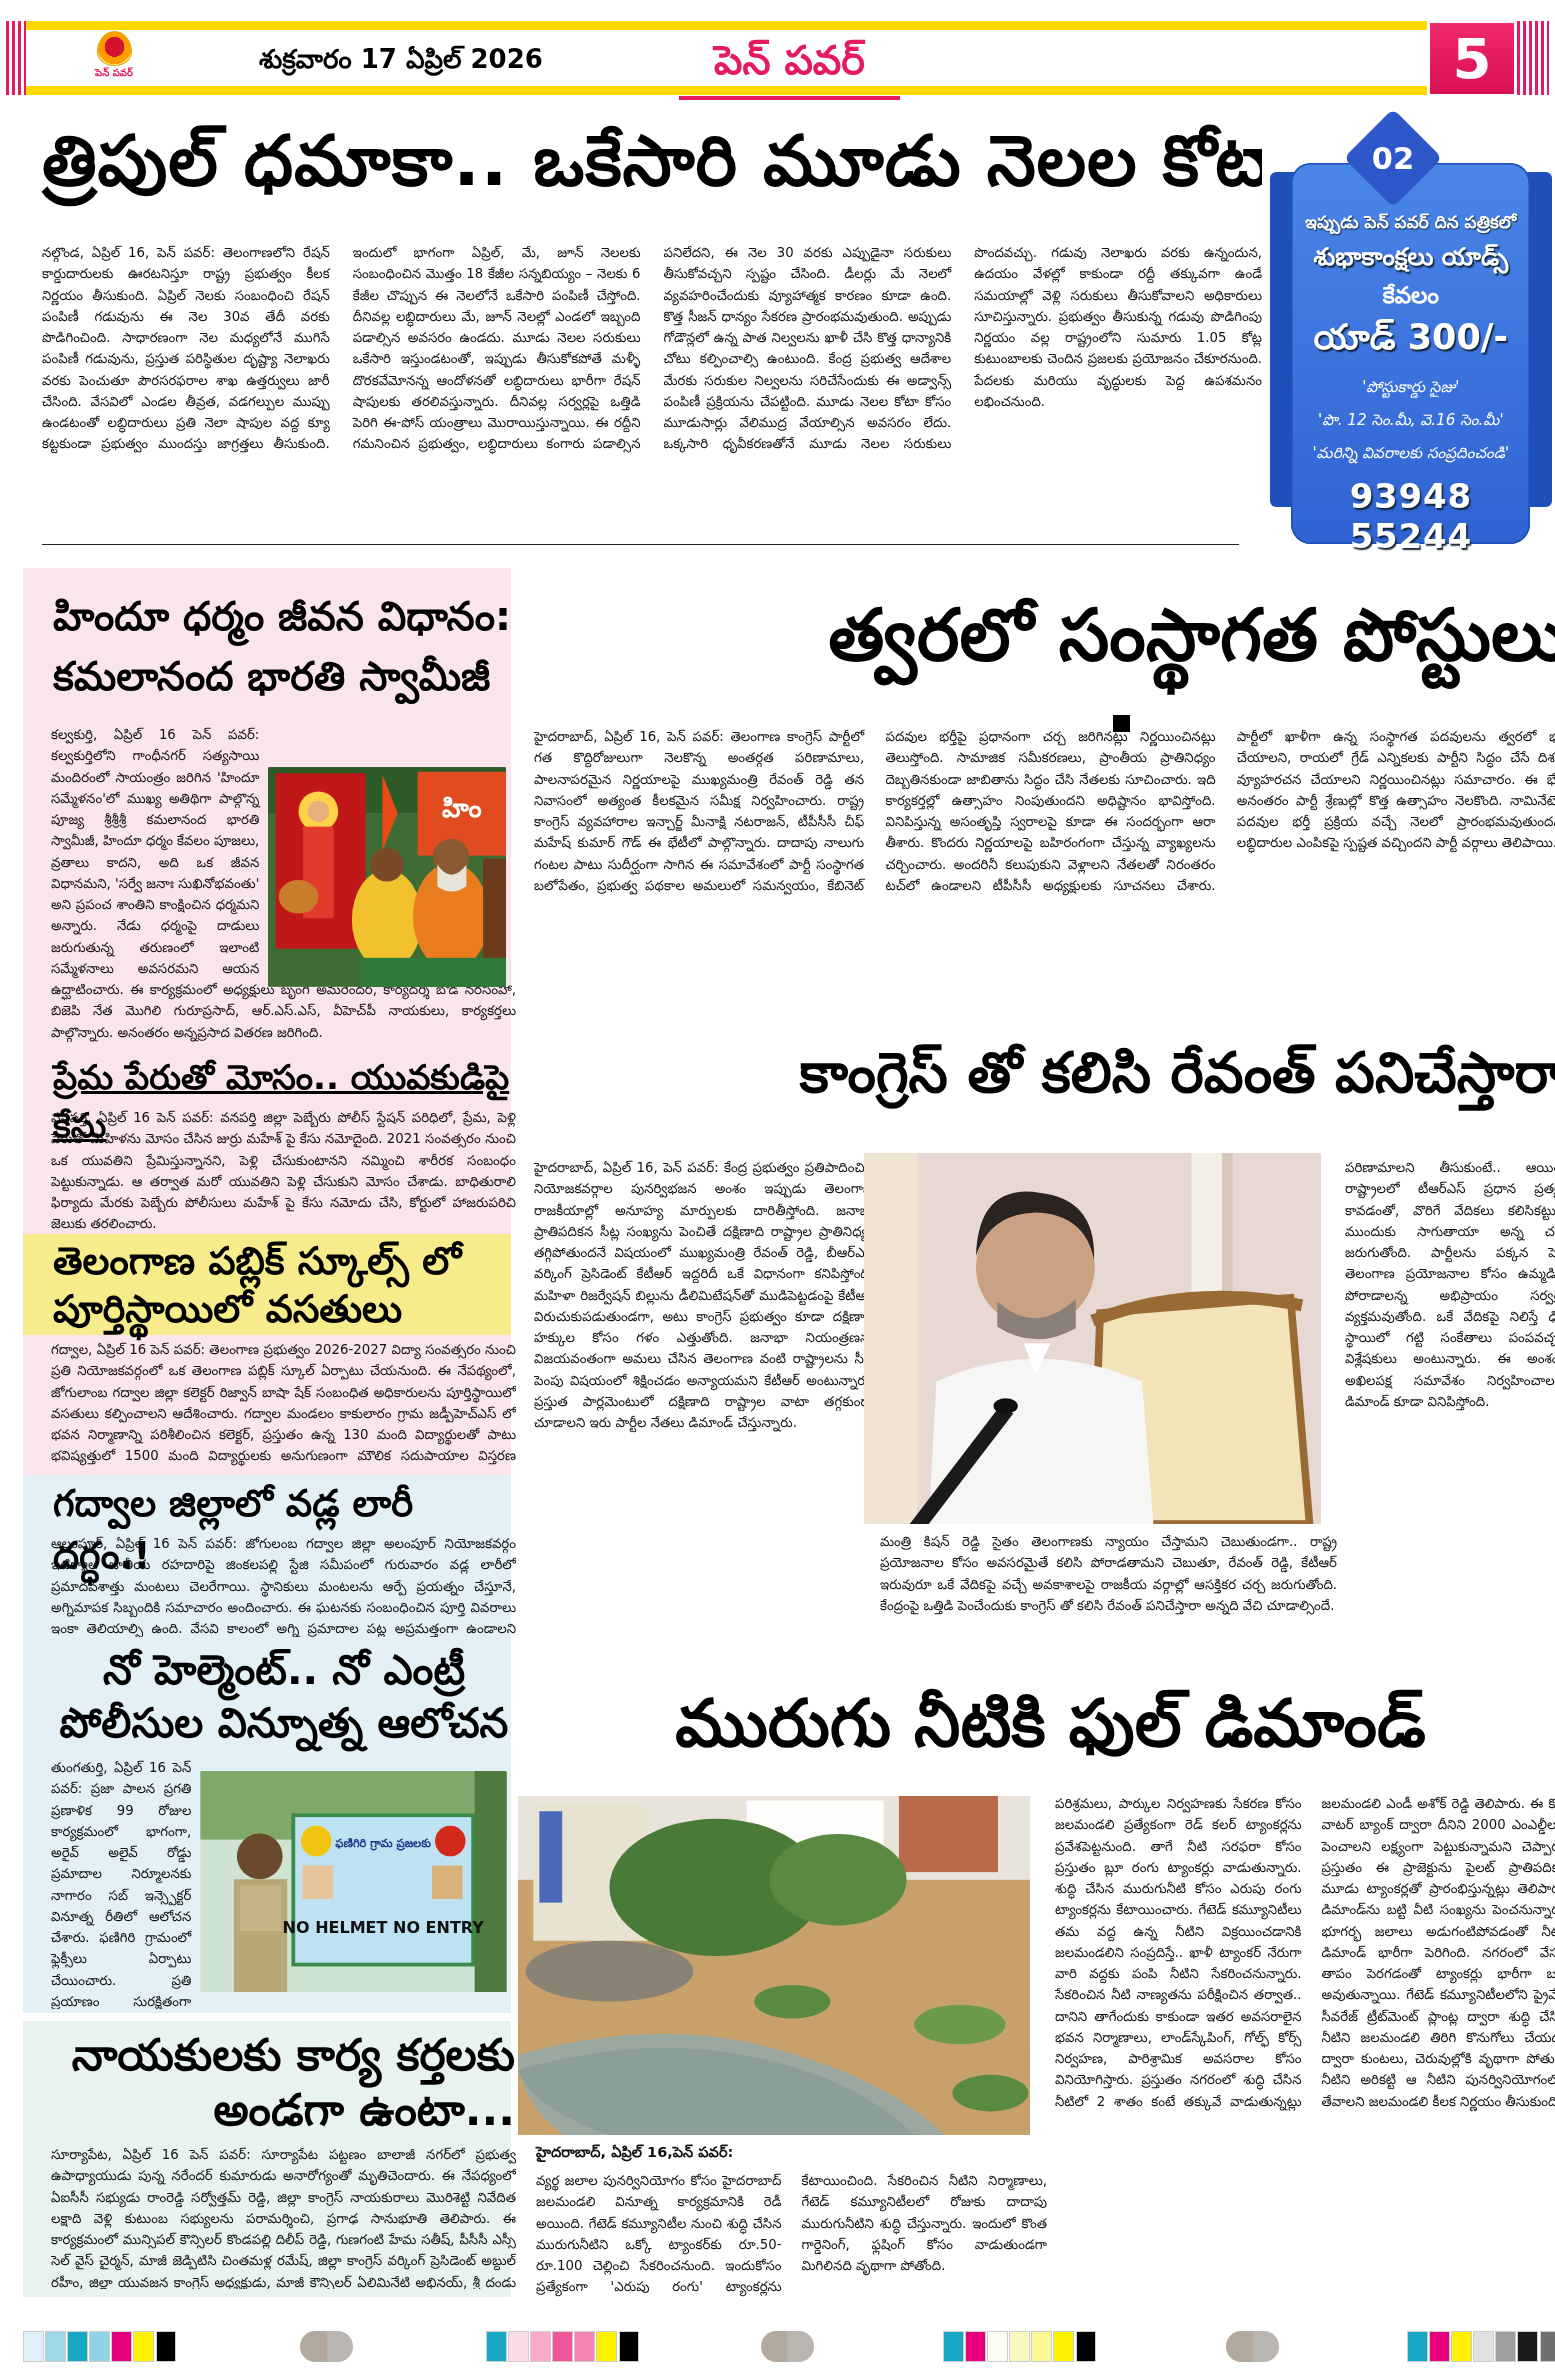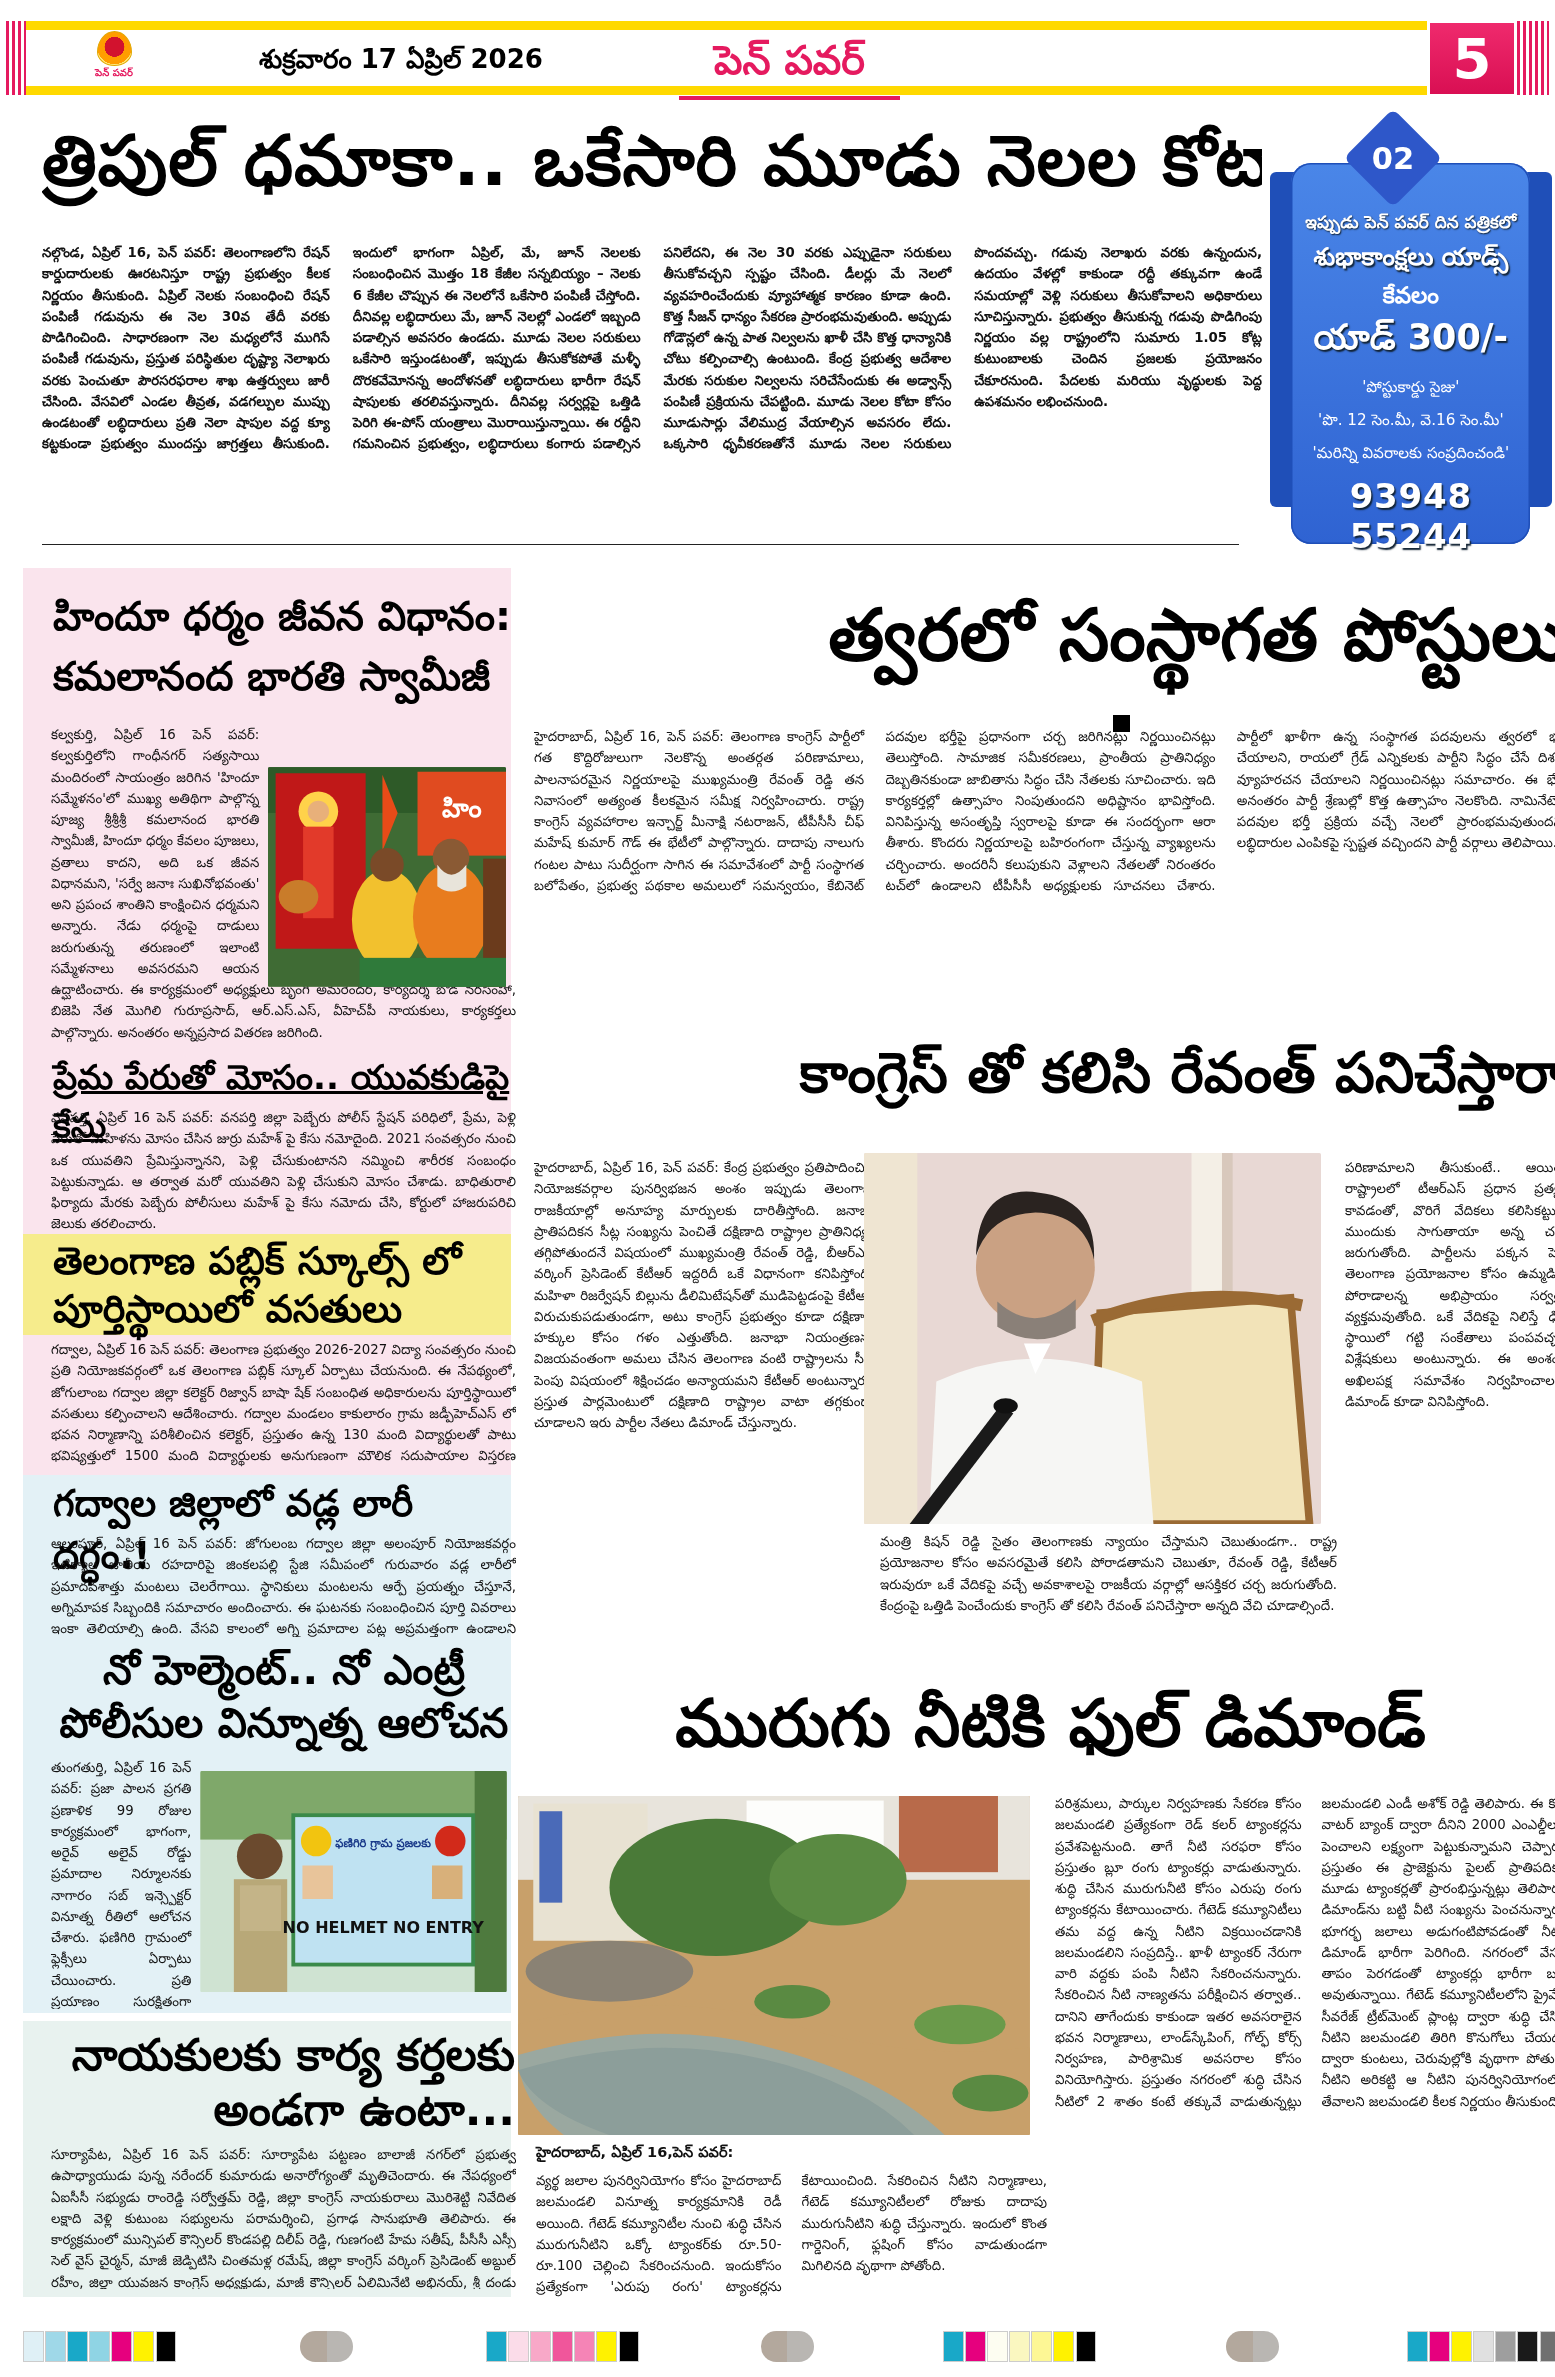--- a/index.html
+++ b/index.html
@@ -20,38 +20,38 @@
   .masthead { position:absolute; left:679px; top:37px; width:221px; text-align:center;
     font-size:40px; font-weight:800; color:#e51a5f; border-bottom:4.6px solid #e51a5f; padding-bottom:3px; }
   .page-num { position:absolute; left:1430px; top:23px; width:84px; height:71px;
     background:linear-gradient(180deg,#ef2a6d,#d90f53); color:#fff; font-size:56px; font-weight:800;
     display:flex; align-items:center; justify-content:center; }
 
   
   .lead-headline { position:absolute; left:42px; top:120px; width:1220px; height:114px;
     font-size:70px; font-weight:800; letter-spacing:0.8px; color:#000; white-space:nowrap; overflow:hidden; }
   .lead-body { position:absolute; left:42px; top:242px; width:1220px; height:294px;
-    column-count:4; column-gap:23px; font-size:13.3px; line-height:1.6; text-align:justify; overflow:hidden;font-weight:bold; }
+    column-count:4; column-gap:23px; font-size:13.3px; line-height:1.6; text-align:justify; overflow:hidden; }
   .lead-rule { position:absolute; left:42px; top:544px; width:1197px; border-top:1.5px solid #222; }
 
   
   .ad-box { position:absolute; left:1270px; top:126px; width:282px; height:448px; }
   .ad-flap { position:absolute; top:46px; width:30.5px; height:335px; background:#1f4fb8; border-radius:6.1px; }
   .ad-panel { position:absolute; left:21.3px; top:37px; width:239px; height:381px; border-radius:20px;
     background:linear-gradient(180deg,#4a86e8 0%,#2f63d2 100%); box-shadow:0 0 0 1.5px #1f4fb8 inset;
     color:#fff; text-align:center; padding-top:49px; }
   .ad-diamond { position:absolute; left:88px; top:-3px; width:70px; height:70px; background:#2e57c9;
     transform:rotate(45deg); border-radius:7.6px; }
   .ad-diamond span { position:absolute; inset:0; transform:rotate(-45deg); display:flex; align-items:center;
     justify-content:center; font-size:30.5px; font-weight:800; color:#fff; }
   .ad-l1 { font-size:17px; font-weight:700; text-shadow:0.8px 0.8px 1.5px #123; }
   .ad-l2 { font-size:24.4px; font-weight:800; margin-top:6.1px; text-shadow:1.5px 1.5px 1.5px #123; }
   .ad-l3 { font-size:23px; font-weight:800; margin-top:4.6px; }
   .ad-l4 { font-size:35px; font-weight:800; margin-top:3px; text-shadow:1.5px 1.5px 1.5px #123; }
-  .ad-s  { font-size:15.2px; margin-top:12.2px; }
+  .ad-s  { font-size:15.2px; margin-top:12.2px;font-style:italic; }
   .ad-phone { font-size:34px; font-weight:800; margin-top:10.7px; letter-spacing:0.8px; text-shadow:1.5px 1.5px 1.5px #123; }
   .ad-terms { font-size:11.4px; margin-top:9.1px; opacity:.9; }
 
   
   .h-big { font-weight:800; color:#000; }
   .body-txt { font-size:13.3px; line-height:1.6; text-align:justify; overflow:hidden; }
   .abs { position:absolute;margin-left:16px; }
 
   
   .panel-pink   { position:absolute; left:23px; top:568px;  width:488px; height:907px; background:#fae4ed; }

